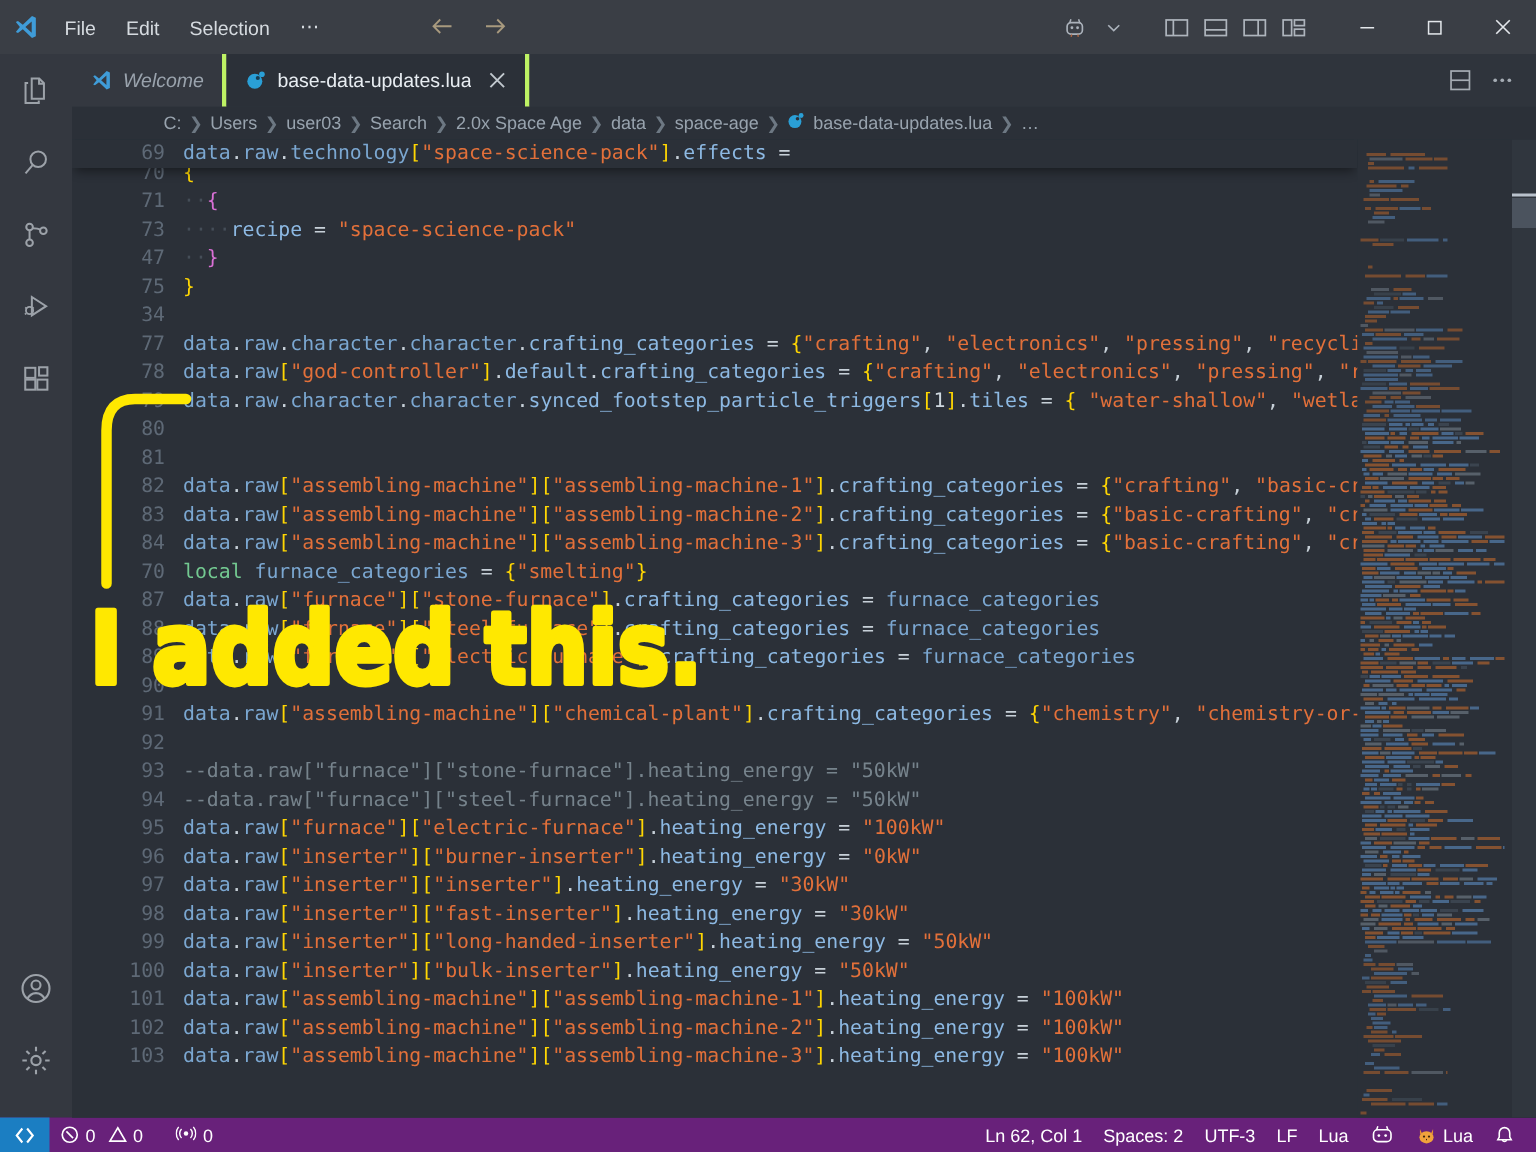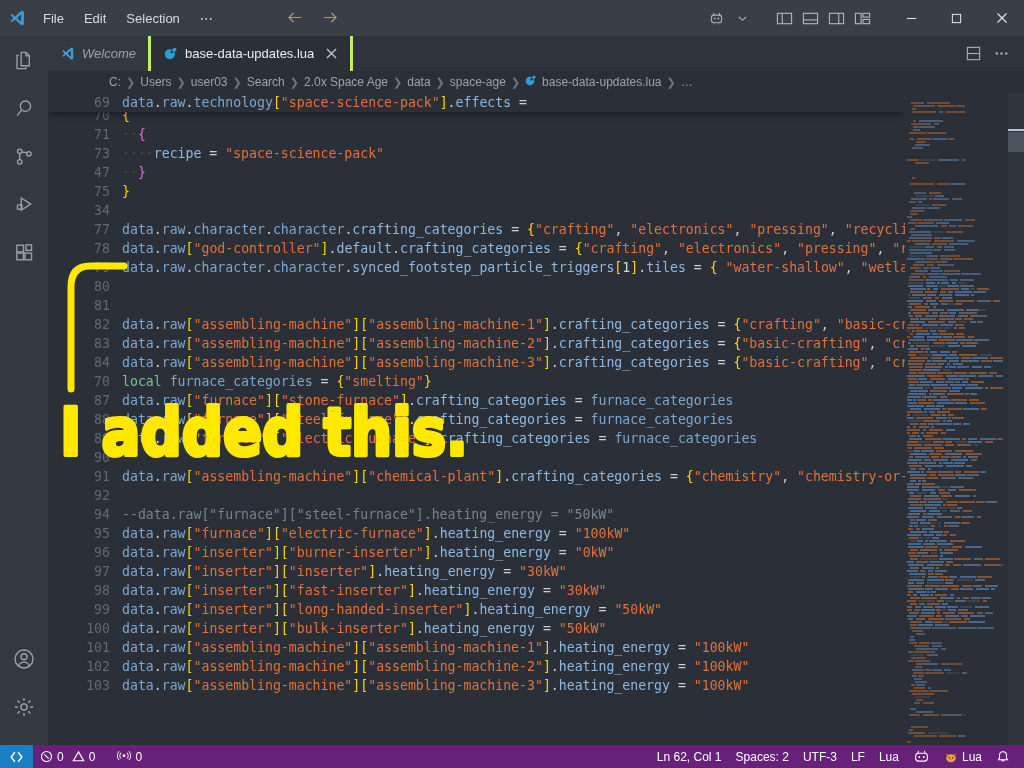--- a/index.html
+++ b/index.html
@@ -312,20 +312,21 @@
               <div class="ln"><span class="lnum">82</span><span class="ltext"><span class="t-i">data</span><span class="t-o">.</span><span class="t-i">raw</span><span class="t-y">[</span><span class="t-s">"assembling-machine"</span><span class="t-y">]</span><span class="t-y">[</span><span class="t-s">"assembling-machine-1"</span><span class="t-y">]</span><span class="t-o">.</span><span class="t-p">crafting_categories</span><span class="t-o"> = </span><span class="t-y">{</span><span class="t-s">"crafting"</span><span class="t-o">, </span><span class="t-s">"basic-craf</span></span></div>
               <div class="ln"><span class="lnum">83</span><span class="ltext"><span class="t-i">data</span><span class="t-o">.</span><span class="t-i">raw</span><span class="t-y">[</span><span class="t-s">"assembling-machine"</span><span class="t-y">]</span><span class="t-y">[</span><span class="t-s">"assembling-machine-2"</span><span class="t-y">]</span><span class="t-o">.</span><span class="t-p">crafting_categories</span><span class="t-o"> = </span><span class="t-y">{</span><span class="t-s">"basic-crafting"</span><span class="t-o">, </span><span class="t-s">"craf</span></span></div>
               <div class="ln"><span class="lnum">84</span><span class="ltext"><span class="t-i">data</span><span class="t-o">.</span><span class="t-i">raw</span><span class="t-y">[</span><span class="t-s">"assembling-machine"</span><span class="t-y">]</span><span class="t-y">[</span><span class="t-s">"assembling-machine-3"</span><span class="t-y">]</span><span class="t-o">.</span><span class="t-p">crafting_categories</span><span class="t-o"> = </span><span class="t-y">{</span><span class="t-s">"basic-crafting"</span><span class="t-o">, </span><span class="t-s">"craf</span></span></div>
               <div class="ln"><span class="lnum">70</span><span class="ltext"><span class="t-k">local</span><span class="t-o"> </span><span class="t-i">furnace_categories</span><span class="t-o"> = </span><span class="t-y">{</span><span class="t-s">"smelting"</span><span class="t-y">}</span></span></div>
               <div class="ln"><span class="lnum">87</span><span class="ltext"><span class="t-i">data</span><span class="t-o">.</span><span class="t-i">raw</span><span class="t-y">[</span><span class="t-s">"furnace"</span><span class="t-y">]</span><span class="t-y">[</span><span class="t-s">"stone-furnace"</span><span class="t-y">]</span><span class="t-o">.</span><span class="t-p">crafting_categories</span><span class="t-o"> = </span><span class="t-i">furnace_categories</span></span></div>
               <div class="ln"><span class="lnum">88</span><span class="ltext"><span class="t-i">data</span><span class="t-o">.</span><span class="t-i">raw</span><span class="t-y">[</span><span class="t-s">"furnace"</span><span class="t-y">]</span><span class="t-y">[</span><span class="t-s">"steel-furnace"</span><span class="t-y">]</span><span class="t-o">.</span><span class="t-p">crafting_categories</span><span class="t-o"> = </span><span class="t-i">furnace_categories</span></span></div>
               <div class="ln"><span class="lnum">89</span><span class="ltext"><span class="t-i">data</span><span class="t-o">.</span><span class="t-i">raw</span><span class="t-y">[</span><span class="t-s">"furnace"</span><span class="t-y">]</span><span class="t-y">[</span><span class="t-s">"electric-furnace"</span><span class="t-y">]</span><span class="t-o">.</span><span class="t-p">crafting_categories</span><span class="t-o"> = </span><span class="t-i">furnace_categories</span></span></div>
               <div class="ln"><span class="lnum">90</span><span class="ltext"></span></div>
               <div class="ln"><span class="lnum">91</span><span class="ltext"><span class="t-i">data</span><span class="t-o">.</span><span class="t-i">raw</span><span class="t-y">[</span><span class="t-s">"assembling-machine"</span><span class="t-y">]</span><span class="t-y">[</span><span class="t-s">"chemical-plant"</span><span class="t-y">]</span><span class="t-o">.</span><span class="t-p">crafting_categories</span><span class="t-o"> = </span><span class="t-y">{</span><span class="t-s">"chemistry"</span><span class="t-o">, </span><span class="t-s">"chemistry-or-cr</span></span></div>
               <div class="ln"><span class="lnum">92</span><span class="ltext"></span></div>
+              <div class="ln"><span class="lnum">93</span><span class="ltext"><span class="t-c">--data.raw["furnace"]["stone-furnace"].heating_energy = "50kW"</span></span></div>
               <div class="ln"><span class="lnum">94</span><span class="ltext"><span class="t-c">--data.raw["furnace"]["steel-furnace"].heating_energy = "50kW"</span></span></div>
               <div class="ln"><span class="lnum">95</span><span class="ltext"><span class="t-i">data</span><span class="t-o">.</span><span class="t-i">raw</span><span class="t-y">[</span><span class="t-s">"furnace"</span><span class="t-y">]</span><span class="t-y">[</span><span class="t-s">"electric-furnace"</span><span class="t-y">]</span><span class="t-o">.</span><span class="t-p">heating_energy</span><span class="t-o"> = </span><span class="t-s">"100kW"</span></span></div>
               <div class="ln"><span class="lnum">96</span><span class="ltext"><span class="t-i">data</span><span class="t-o">.</span><span class="t-i">raw</span><span class="t-y">[</span><span class="t-s">"inserter"</span><span class="t-y">]</span><span class="t-y">[</span><span class="t-s">"burner-inserter"</span><span class="t-y">]</span><span class="t-o">.</span><span class="t-p">heating_energy</span><span class="t-o"> = </span><span class="t-s">"0kW"</span></span></div>
               <div class="ln"><span class="lnum">97</span><span class="ltext"><span class="t-i">data</span><span class="t-o">.</span><span class="t-i">raw</span><span class="t-y">[</span><span class="t-s">"inserter"</span><span class="t-y">]</span><span class="t-y">[</span><span class="t-s">"inserter"</span><span class="t-y">]</span><span class="t-o">.</span><span class="t-p">heating_energy</span><span class="t-o"> = </span><span class="t-s">"30kW"</span></span></div>
               <div class="ln"><span class="lnum">98</span><span class="ltext"><span class="t-i">data</span><span class="t-o">.</span><span class="t-i">raw</span><span class="t-y">[</span><span class="t-s">"inserter"</span><span class="t-y">]</span><span class="t-y">[</span><span class="t-s">"fast-inserter"</span><span class="t-y">]</span><span class="t-o">.</span><span class="t-p">heating_energy</span><span class="t-o"> = </span><span class="t-s">"30kW"</span></span></div>
               <div class="ln"><span class="lnum">99</span><span class="ltext"><span class="t-i">data</span><span class="t-o">.</span><span class="t-i">raw</span><span class="t-y">[</span><span class="t-s">"inserter"</span><span class="t-y">]</span><span class="t-y">[</span><span class="t-s">"long-handed-inserter"</span><span class="t-y">]</span><span class="t-o">.</span><span class="t-p">heating_energy</span><span class="t-o"> = </span><span class="t-s">"50kW"</span></span></div>
               <div class="ln"><span class="lnum">100</span><span class="ltext"><span class="t-i">data</span><span class="t-o">.</span><span class="t-i">raw</span><span class="t-y">[</span><span class="t-s">"inserter"</span><span class="t-y">]</span><span class="t-y">[</span><span class="t-s">"bulk-inserter"</span><span class="t-y">]</span><span class="t-o">.</span><span class="t-p">heating_energy</span><span class="t-o"> = </span><span class="t-s">"50kW"</span></span></div>
               <div class="ln"><span class="lnum">101</span><span class="ltext"><span class="t-i">data</span><span class="t-o">.</span><span class="t-i">raw</span><span class="t-y">[</span><span class="t-s">"assembling-machine"</span><span class="t-y">]</span><span class="t-y">[</span><span class="t-s">"assembling-machine-1"</span><span class="t-y">]</span><span class="t-o">.</span><span class="t-p">heating_energy</span><span class="t-o"> = </span><span class="t-s">"100kW"</span></span></div>
               <div class="ln"><span class="lnum">102</span><span class="ltext"><span class="t-i">data</span><span class="t-o">.</span><span class="t-i">raw</span><span class="t-y">[</span><span class="t-s">"assembling-machine"</span><span class="t-y">]</span><span class="t-y">[</span><span class="t-s">"assembling-machine-2"</span><span class="t-y">]</span><span class="t-o">.</span><span class="t-p">heating_energy</span><span class="t-o"> = </span><span class="t-s">"100kW"</span></span></div>
               <div class="ln"><span class="lnum">103</span><span class="ltext"><span class="t-i">data</span><span class="t-o">.</span><span class="t-i">raw</span><span class="t-y">[</span><span class="t-s">"assembling-machine"</span><span class="t-y">]</span><span class="t-y">[</span><span class="t-s">"assembling-machine-3"</span><span class="t-y">]</span><span class="t-o">.</span><span class="t-p">heating_energy</span><span class="t-o"> = </span><span class="t-s">"100kW"</span></span></div>

